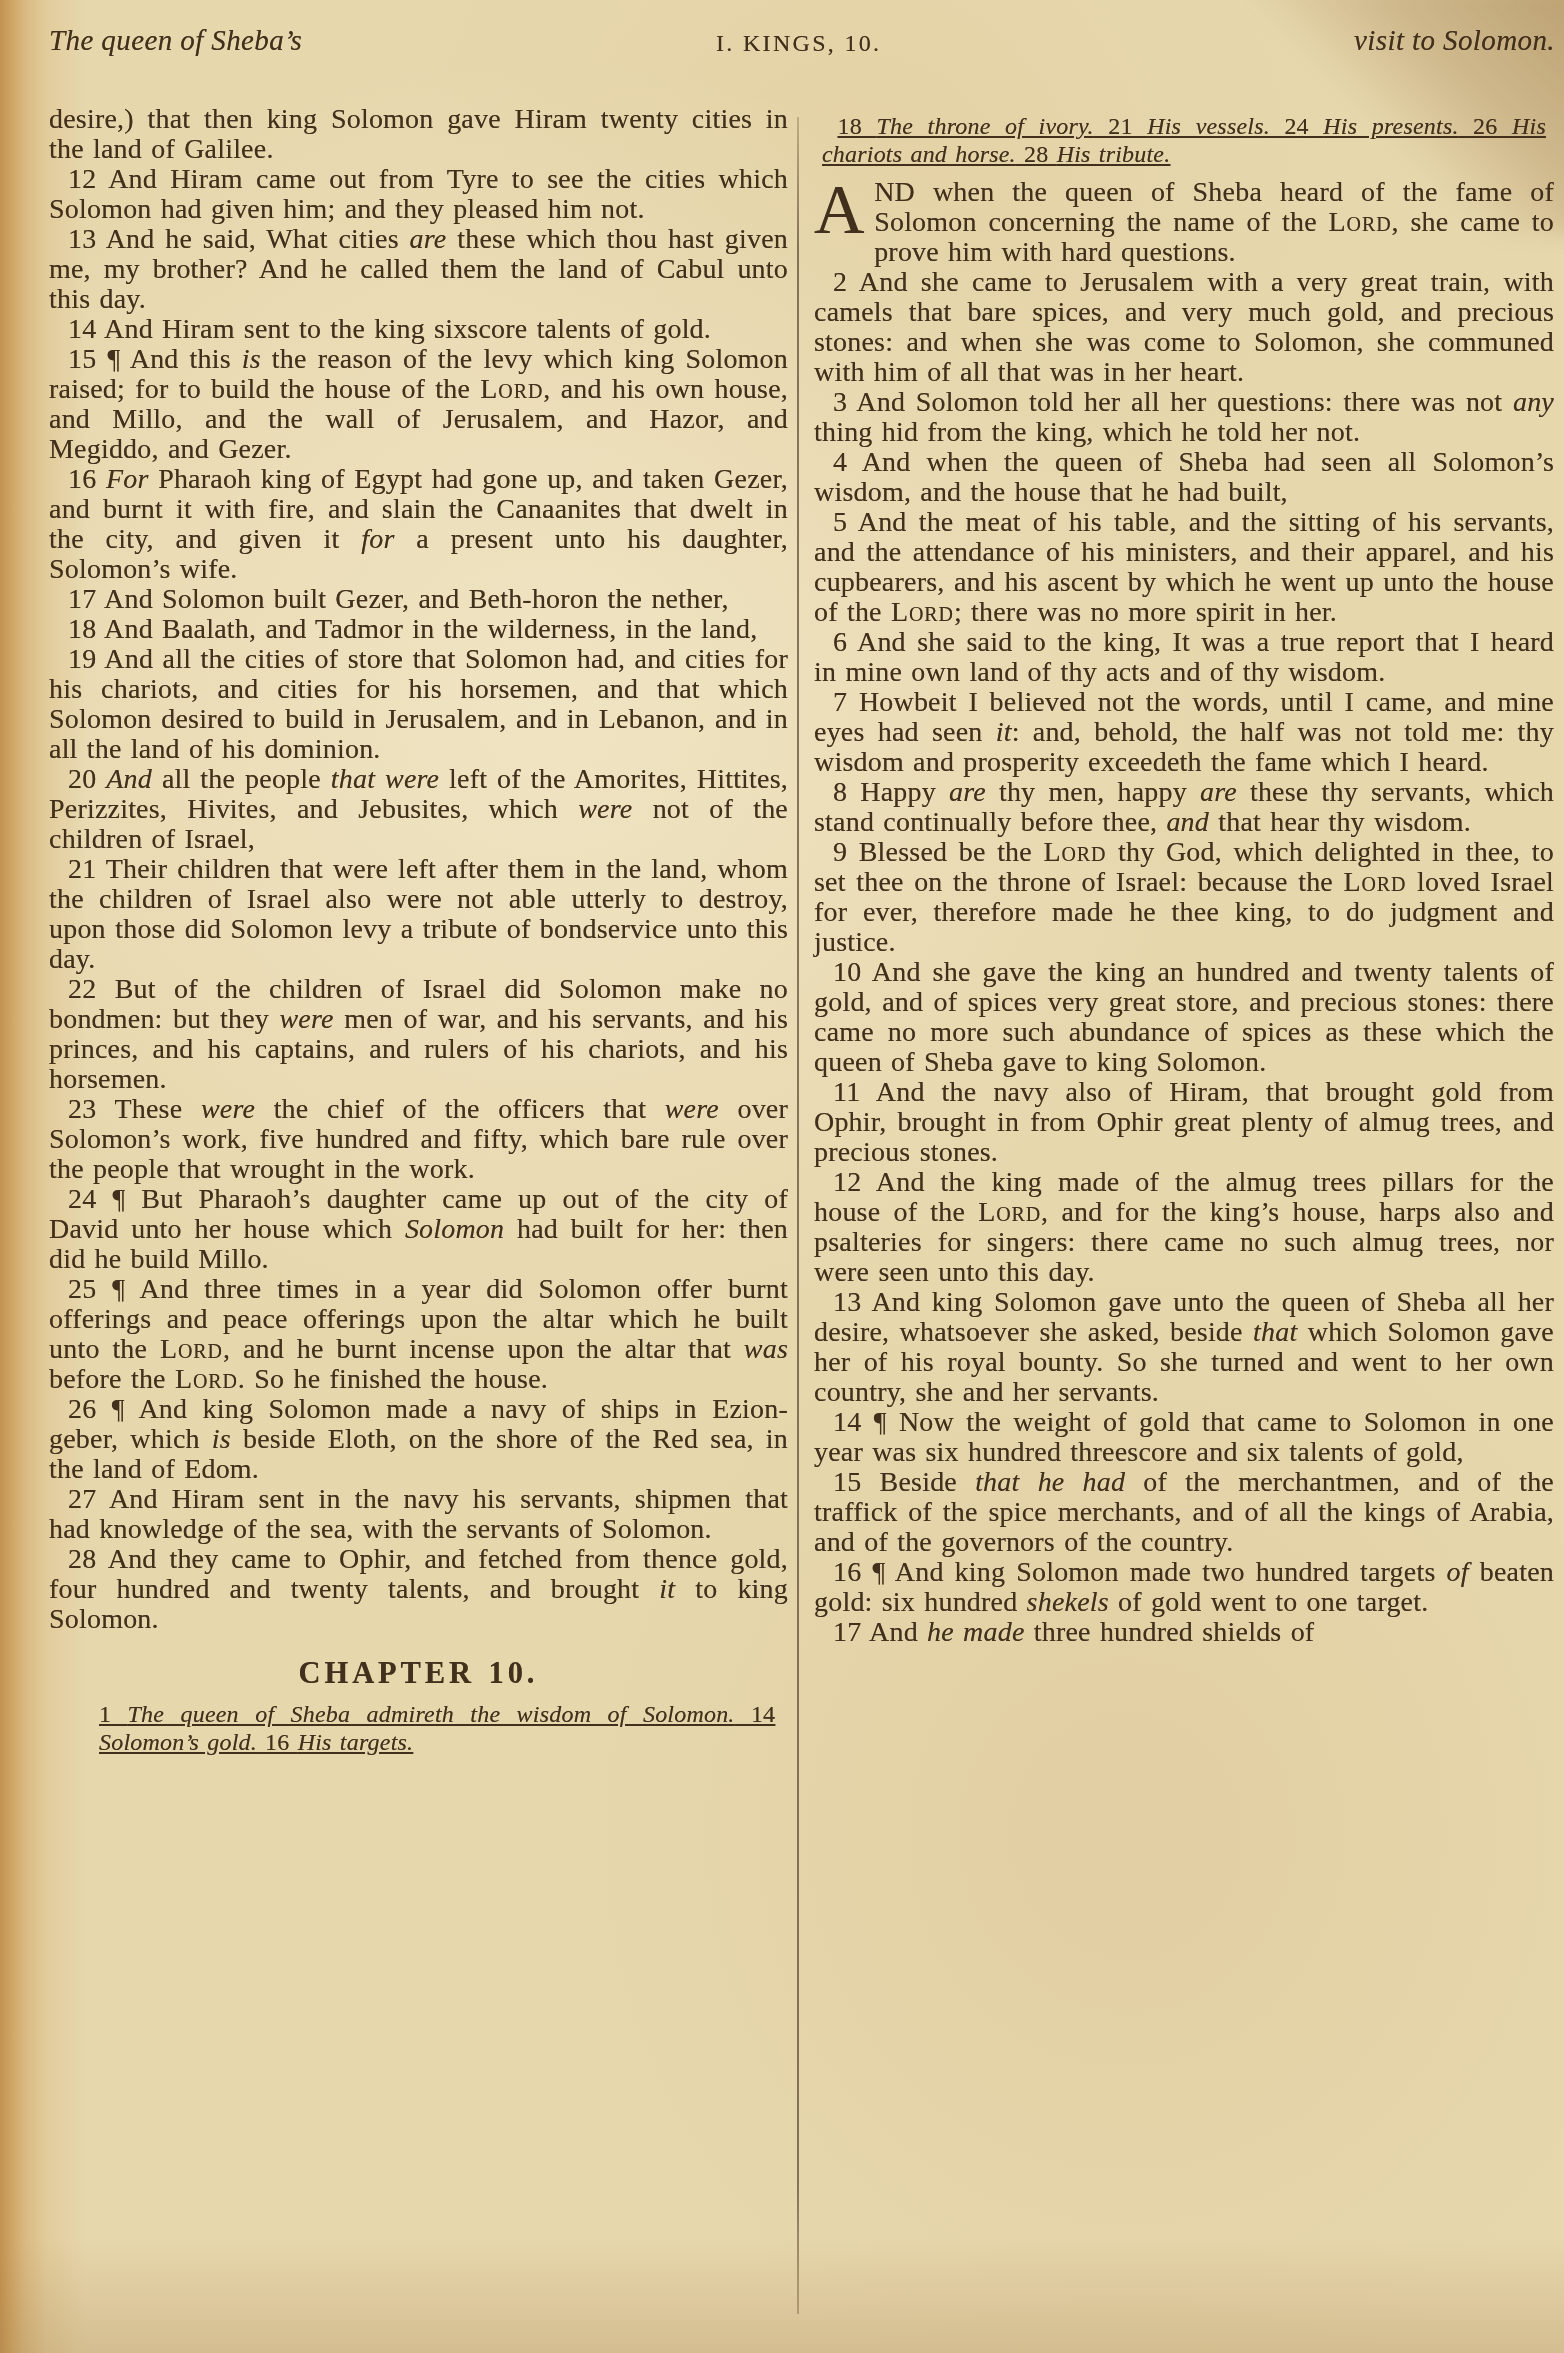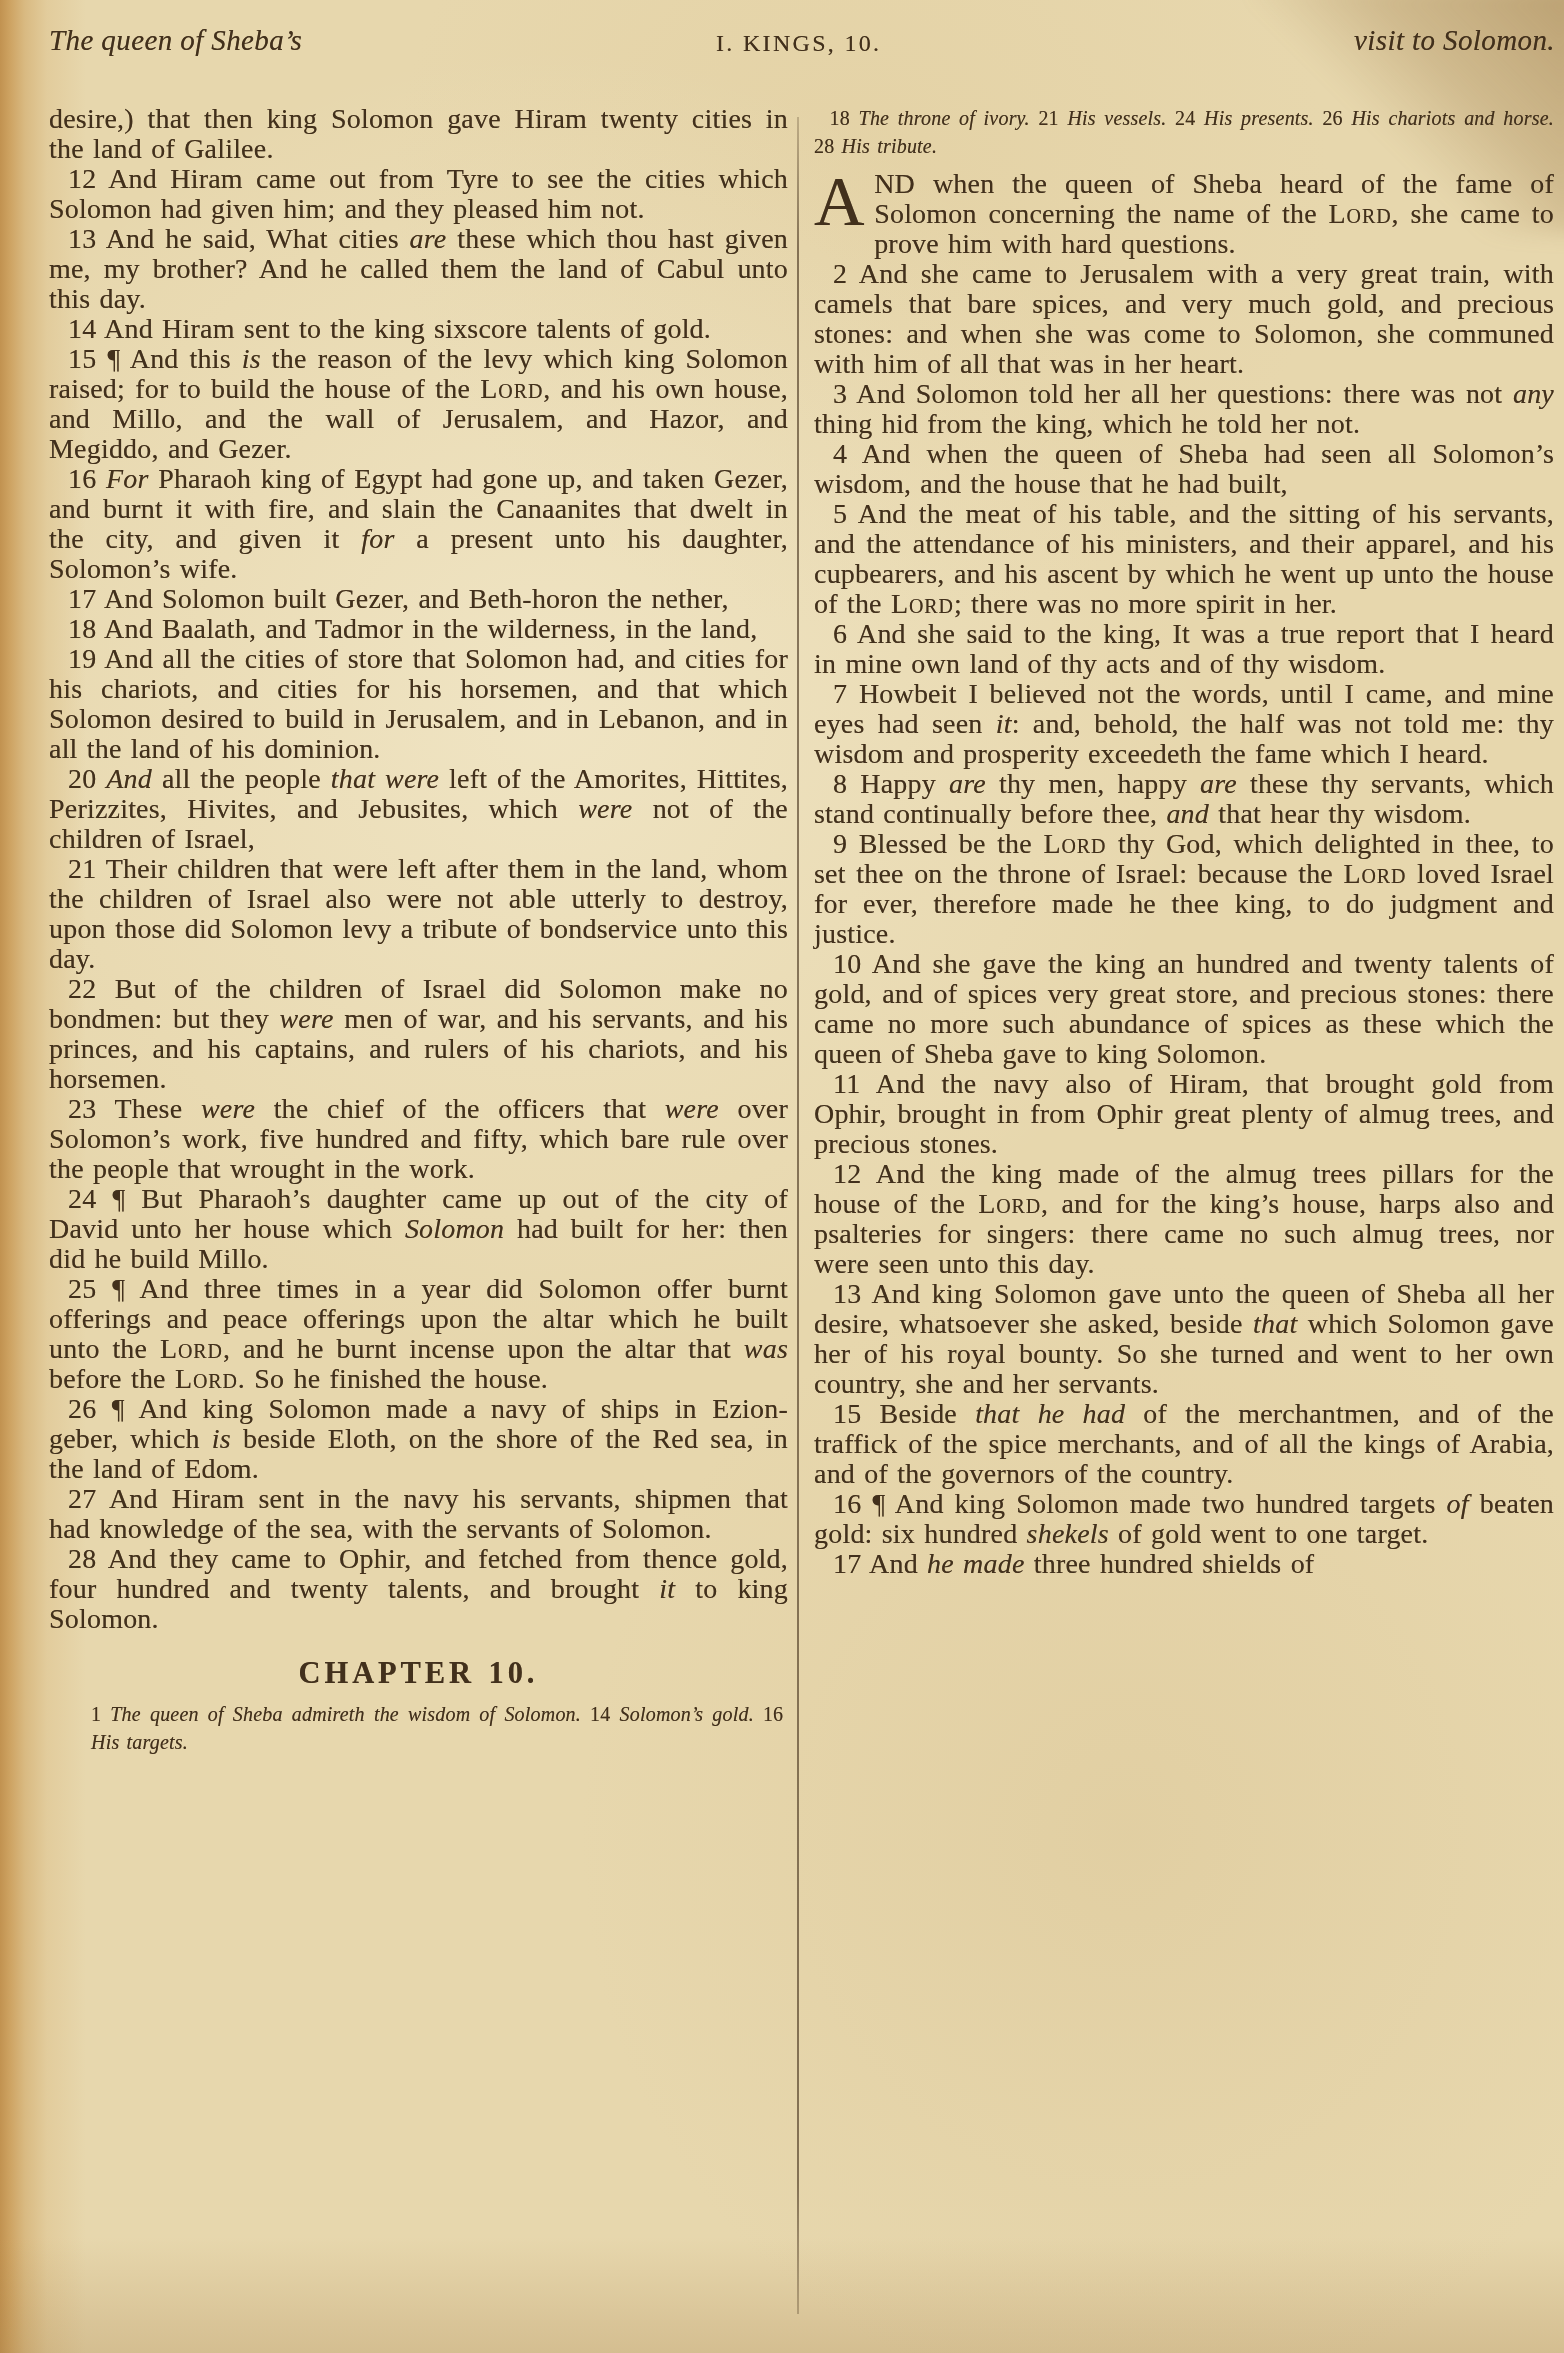--- a/index.html
+++ b/index.html
@@ -57,22 +57,23 @@
   .col-right{left:814px;width:740px;}
   .verse{margin:0;text-align:justify;text-indent:19px;}
   .verse.no-indent{text-indent:0;}
   i{font-style:italic;}
   .sc{font-variant:small-caps;letter-spacing:0.9px;}
   .chapter-heading{
     font-size:30.5px;font-weight:bold;text-align:center;
     letter-spacing:3.9px;margin:23.5px 0 12.5px 0;
   }
   .summary{
-    font-size:20px;line-height:28px;margin:0;
+    font-size:24px;line-height:28px;margin:8px;
     text-align:justify;
+    text-decoration:underline;
   }
   .summary-left{padding-left:42px;padding-right:4.7px;}
   .summary-right{margin-bottom:9.4px;text-indent:15.6px;}
   .dropcap{
     float:left;
     font-size:70px;line-height:59px;
     padding:2.3px 9.4px 0 0;
   }
   .page-number{
     position:absolute;top:2208px;left:49px;width:687px;
@@ -131,20 +132,21 @@
         <p class="verse">4 And when the queen of Sheba had seen all Solomon’s wisdom, and the house that he had built,</p>
         <p class="verse">5 And the meat of his table, and the sitting of his servants, and the attendance of his ministers, and their apparel, and his cupbearers, and his ascent by which he went up unto the house of the <span class="sc">Lord</span>; there was no more spirit in her.</p>
         <p class="verse">6 And she said to the king, It was a true report that I heard in mine own land of thy acts and of thy wisdom.</p>
         <p class="verse">7 Howbeit I believed not the words, until I came, and mine eyes had seen <i>it</i>: and, behold, the half was not told me: thy wisdom and prosperity exceedeth the fame which I heard.</p>
         <p class="verse">8 Happy <i>are</i> thy men, happy <i>are</i> these thy servants, which stand continually before thee, <i>and</i> that hear thy wisdom.</p>
         <p class="verse">9 Blessed be the <span class="sc">Lord</span> thy God, which delighted in thee, to set thee on the throne of Israel: because the <span class="sc">Lord</span> loved Israel for ever, therefore made he thee king, to do judgment and justice.</p>
         <p class="verse">10 And she gave the king an hundred and twenty talents of gold, and of spices very great store, and precious stones: there came no more such abundance of spices as these which the queen of Sheba gave to king Solomon.</p>
         <p class="verse">11 And the navy also of Hiram, that brought gold from Ophir, brought in from Ophir great plenty of almug trees, and precious stones.</p>
         <p class="verse">12 And the king made of the almug trees pillars for the house of the <span class="sc">Lord</span>, and for the king’s house, harps also and psalteries for singers: there came no such almug trees, nor were seen unto this day.</p>
         <p class="verse">13 And king Solomon gave unto the queen of Sheba all her desire, whatsoever she asked, beside <i>that</i> which Solomon gave her of his royal bounty.  So she turned and went to her own country, she and her servants.</p>
+        <p class="verse">14 ¶ Now the weight of gold that came to Solomon in one year was six hundred threescore and six talents of gold,</p>
         <p class="verse">15 Beside <i>that he had</i> of the merchantmen, and of the traffick of the spice merchants, and of all the kings of Arabia, and of the governors of the country.</p>
         <p class="verse">16 ¶ And king Solomon made two hundred targets <i>of</i> beaten gold: six hundred <i>shekels</i> of gold went to one target.</p>
         <p class="verse">17 And <i>he made</i> three hundred shields of</p>
       </div>
   </section>
 
 
 </div>
 
 

